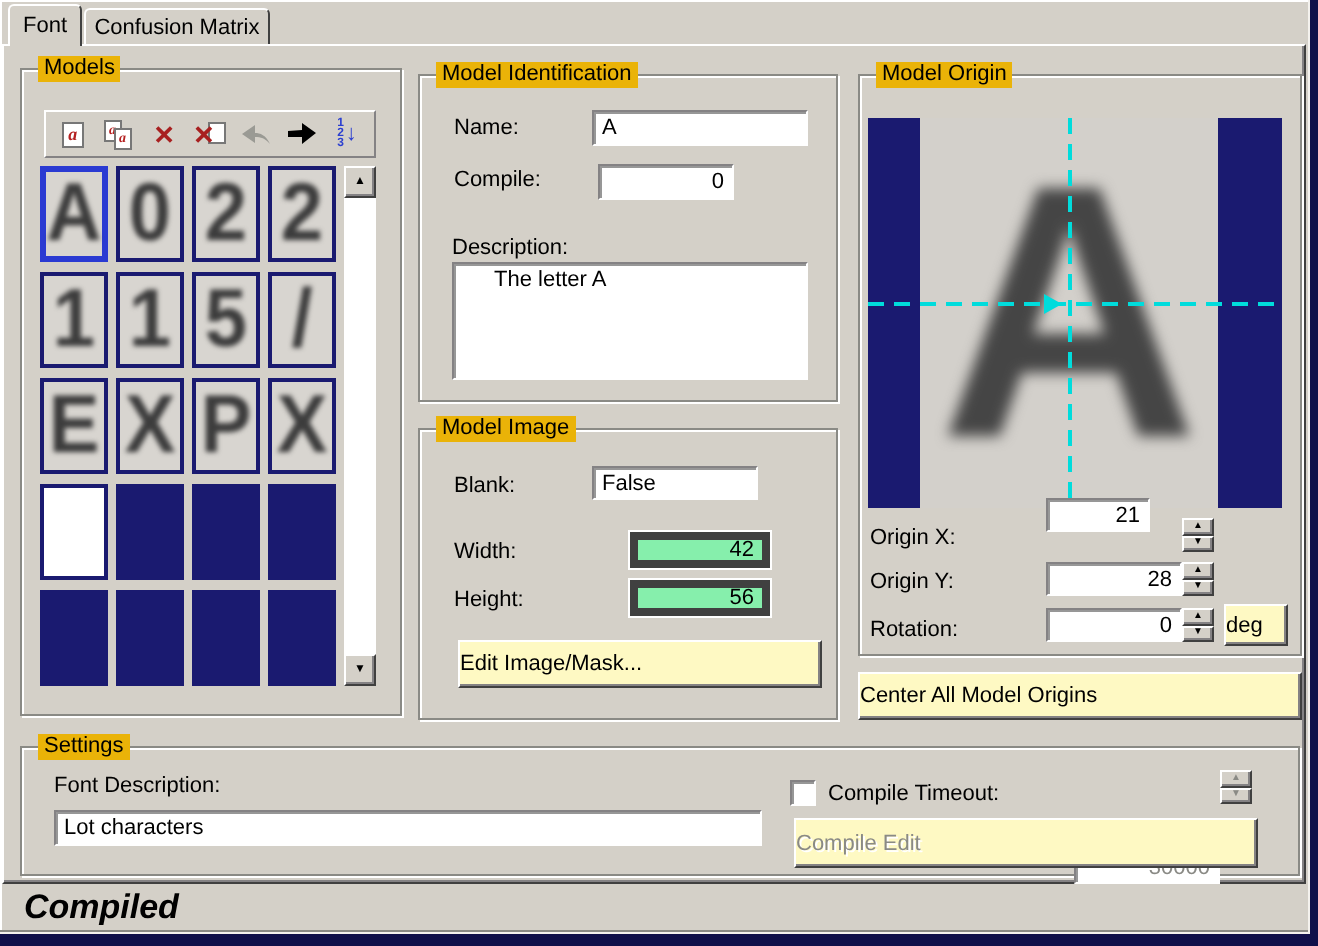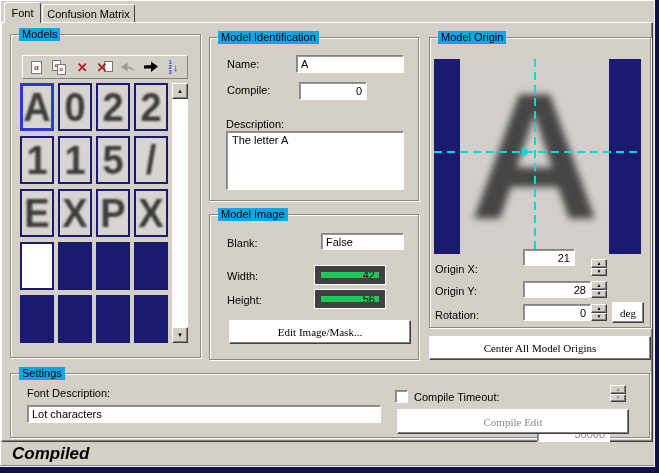--- a/index.html
+++ b/index.html
@@ -10,34 +10,34 @@
   
   .tab{position:absolute;background:#d4d0c8;border:1px solid #fff;border-right-color:#404040;
        border-bottom:none;border-radius:3px 3px 0 0;display:flex;align-items:center;justify-content:center;cursor:default}
   .tab-font{left:4px;top:2px;width:37px;height:21px;z-index:3}
   .tab-cm{left:42px;top:4px;width:93px;height:18px;z-index:1}
   .tabpage{position:absolute;left:1px;top:22px;width:652px;height:420px;background:#d4d0c8;
        border:1px solid;border-color:#fff #404040 #404040 #fff;box-shadow:inset -1px -1px 0 #848284;z-index:2}
 
   
   .group{position:absolute;border:1px solid #8a8a85;box-shadow:inset 1px 1px 0 #fff,1px 1px 0 #fff}
-  .gtitle{position:absolute;top:-7px;left:8px;background:#0ea5e9;padding:0 3px;line-height:13px;white-space:nowrap}
+  .gtitle{position:absolute;top:-7px;left:8px;background:#eab308;padding:0 3px;line-height:13px;white-space:nowrap}
   .lbl{position:absolute;white-space:nowrap}
 
   
   .sunken{background:#fff;border:1px solid;border-color:#848284 #fff #fff #848284;
           box-shadow:inset 1px 1px 0 rgba(66,65,66,.55)}
   input,textarea{font-family:"Liberation Sans",sans-serif;font-size:11px;padding:1px 4px;outline:none;position:absolute}
-  textarea{resize:none;padding:2px 5px}
+  textarea{resize:none;padding:2px 20px}
   .ralign{text-align:right}
-  .flat{background:#22c55e;border:6px solid #404040;box-shadow:0 0 0 1px #fff}
+  .flat{background:#86efac;border:4px solid #404040;box-shadow:0 0 0 1px #fff}
   .dis-field{color:#8a8a85}
-  .btn{position:absolute;background:#ffffff;border:1px solid;border-color:#fff #404040 #404040 #fff;
-       box-shadow:inset -1px -1px 0 #848284;display:flex;align-items:center;justify-content:center;
-       font-family:Liberation Serif, serif;font-size:11px;cursor:default;white-space:nowrap}
+  .btn{position:absolute;background:#fef9c3;border:1px solid;border-color:#fff #404040 #404040 #fff;
+       box-shadow:inset -1px -1px 0 #848284;display:flex;align-items:center;justify-content:flex-start;
+       font-family:Liberation Sans, sans-serif;font-size:11px;cursor:default;white-space:nowrap}
   .btn.disabled{color:#8a8a85;text-shadow:1px 1px 0 #fff}
   .spin{position:absolute;width:16px;display:flex;flex-direction:column}
   .spin .sb{flex:1;display:flex;align-items:center;justify-content:center;font-size:5px;line-height:1;
        background:#d4d0c8;border:1px solid;border-color:#fff #404040 #404040 #fff;box-shadow:inset -1px -1px 0 #848284}
   .spin.disabled .sb{color:#8a8a85}
   .cb{position:absolute;width:13px;height:13px;background:#fff;border:1px solid;
       border-color:#848284 #fff #fff #848284;box-shadow:inset 1px 1px 0 rgba(66,65,66,.55)}
 
   
   .mtoolbar{position:absolute;left:11px;top:20px;width:166px;height:24px;background:#d4d0c8;
@@ -226,21 +226,21 @@
       <input class="sunken" style="left: 86px; top: 17px; width: 108px; height: 18px;" type="text" value="A">
       <span class="lbl" style="left:17px;top:46px">Compile:</span>
       <input class="sunken ralign" style="left: 89px; top: 44px; width: 68px; height: 18px;" type="text" value="0">
       <span class="lbl" style="left:16px;top:80px">Description:</span>
       <textarea class="sunken" style="left: 16px; top: 93px; width: 178px; height: 59px;">The letter A</textarea>
     </div>
 
     <div class="group" style="left:207px;top:191px;width:210px;height:146px">
       <span class="gtitle">Model Image</span>
       <span class="lbl" style="left:17px;top:22px">Blank:</span>
-      <input class="sunken" style="left: 111px; top: 18px; width: 83px; height: 17px;" type="text" readonly="" value="False">
+      <input class="sunken" style="left: 86px; top: 18px; width: 83px; height: 17px;" type="text" readonly="" value="False">
       <span class="lbl" style="left:17px;top:55px">Width:</span>
       <input class="flat ralign" style="left: 105px; top: 51px; width: 70px; height: 18px;" type="text" readonly="" value="42">
       <span class="lbl" style="left:17px;top:79px">Height:</span>
       <input class="flat ralign" style="left: 105px; top: 75px; width: 70px; height: 18px;" type="text" readonly="" value="56">
       <div class="btn" style="left:19px;top:105px;width:182px;height:24px">
           <span>Edit Image/Mask...</span>
         </div>
     </div>
 
     <div class="group" style="left:427px;top:14px;width:222px;height:291px">

